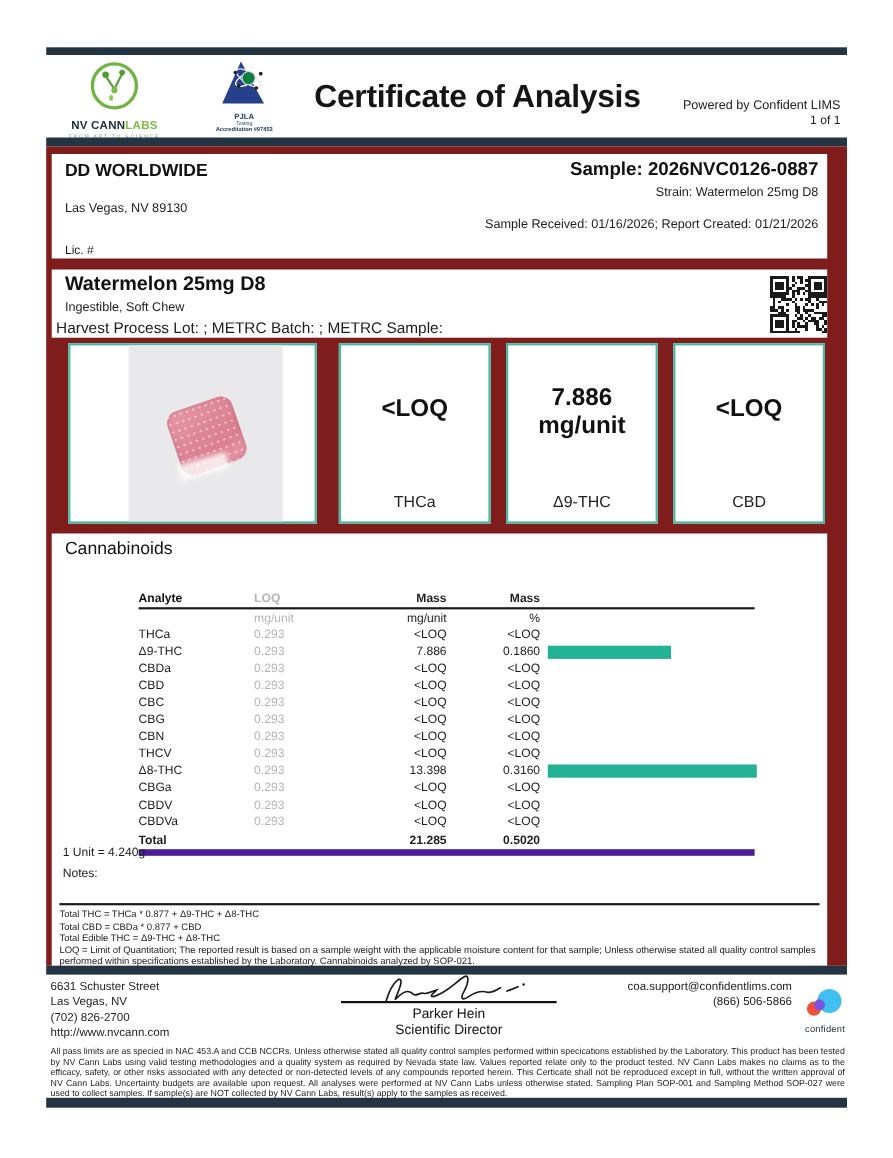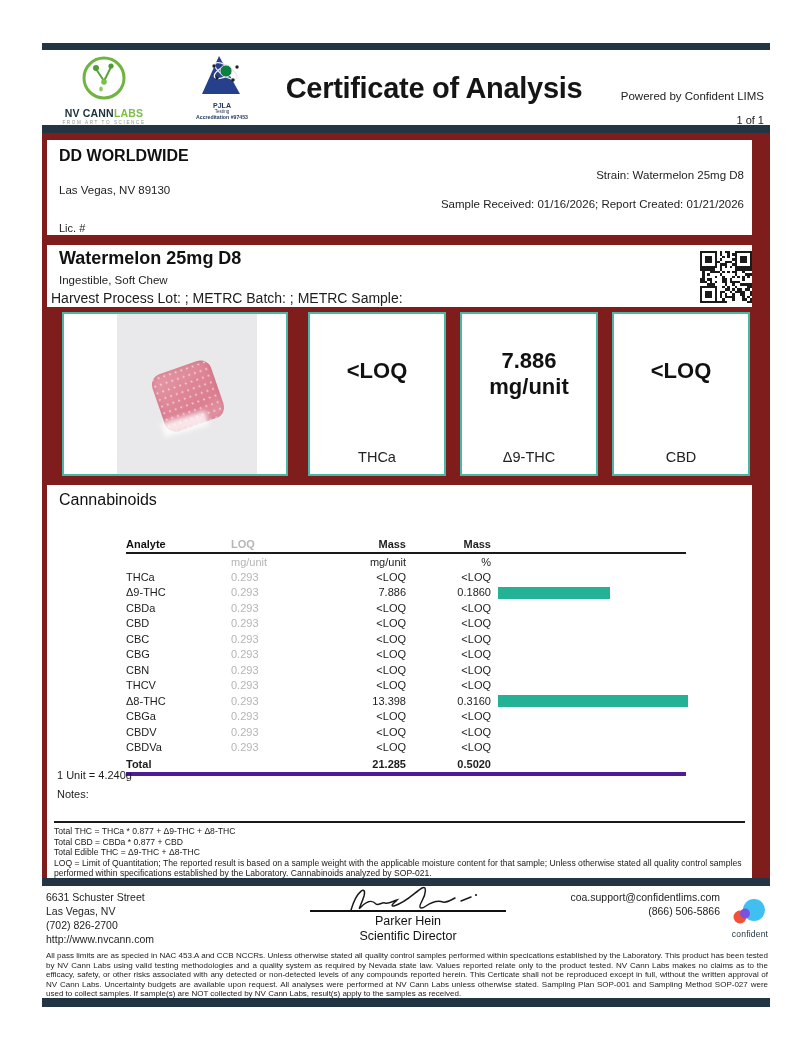--- a/index.html
+++ b/index.html
@@ -13,21 +13,21 @@
   .nvlogo .nvtxt .grn{color:#7cbf42;}
   .nvlogo .tag{font-size:4.6px;letter-spacing:1.6px;color:#8a9a8a;margin-top:1px;}
   .pjla{position:absolute;left:132px;top:4px;width:96px;text-align:center;}
   .pjla .l1{font-size:7px;font-weight:bold;color:#1e3358;margin-top:0px;}
   .pjla .l2{font-size:4.6px;color:#1e3358;}
   .pjla .l3{font-size:5.2px;font-weight:bold;color:#1e3358;}
   .coatitle{position:absolute;left:218px;top:22px;width:348px;text-align:center;
             font-size:29px;font-weight:600;color:#151515;letter-spacing:-.3px;}
   .poweredby{position:absolute;right:6px;top:40px;text-align:right;}
   .poweredby .p1{font-size:11.5px;color:#222;}
-  .poweredby .p2{font-size:11px;color:#222;margin-top:12px;}
+  .poweredby .p2{font-size:11px;color:#222;margin-top:2px;}
   
   .graywrap{position:absolute;left:42px;top:133px;width:728px;height:745px;background:#7f1d1d;}
   .card{position:absolute;background:#fff;}
   
   .card-info{left:5px;top:7px;width:705px;height:95px;}
   .client-name{position:absolute;left:12px;top:7px;font-size:16px;font-weight:bold;color:#111;}
   .client-addr{position:absolute;left:12px;top:44px;font-size:11.5px;}
   .client-lic{position:absolute;left:12px;top:82px;font-size:11px;}
   .sample-id{position:absolute;right:8px;top:4px;font-size:17px;font-weight:bold;color:#111;}
   .sample-strain{position:absolute;right:8px;top:29px;font-size:11.5px;}
@@ -64,21 +64,21 @@
   .tbl{position:absolute;left:79px;top:50px;width:560px;font-size:11px;}
   .trow{display:flex;align-items:center;height:15.5px;position:relative;}
   .thead{height:17px;border-bottom:2px solid #1a1a1a;font-weight:bold;}
   .tunits{height:15px;}
   .c-an{width:105px;}
   .c-loq{width:80px;color:#b5b5b5;}
   .c-mass{width:95px;text-align:right;}
   .c-pct{width:85px;text-align:right;}
   .thead .c-an{text-decoration:none;}
   .rowbar{position:absolute;left:372px;top:2px;height:12px;background:#23b295;}
-  .ttotal{height:17px;font-weight:bold;border-bottom:4px solid #4c1d95;}
+  .ttotal{height:17px;font-weight:bold;border-bottom:6px solid #4c1d95;}
   .ttotal .c-loq{color:transparent;}
   .unitnote{position:absolute;left:10px;top:284px;font-size:11px;}
   .notes{position:absolute;left:10px;top:303px;font-size:11px;}
   .divider{position:absolute;left:7px;right:7px;top:336px;border-top:2px solid #1a1a1a;}
   .footnotes{position:absolute;left:7px;top:341px;width:692px;font-size:8.6px;line-height:10.6px;color:#1a1a1a;}
   
   .ft-addr{position:absolute;left:46px;top:890px;font-size:10.5px;line-height:14px;}
   .ft-addr div{margin:0;}
   .sigblock{position:absolute;left:310px;top:884px;width:196px;text-align:center;}
   .sigsvg{display:block;margin:0 auto;}
@@ -138,20 +138,21 @@
   </div>
 
   <div class="navybar" style="top:125px;height:8px;"></div>
 
   <div class="graywrap">
 
     <div class="card card-info">
       <div class="client-name">DD WORLDWIDE</div>
       <div class="client-addr">Las Vegas, NV 89130</div>
       <div class="client-lic">Lic. #</div>
+      <div class="sample-id">Sample: 2026NVC0126-0887</div>
       <div class="sample-strain">Strain: Watermelon 25mg D8</div>
       <div class="sample-recv">Sample Received: 01/16/2026; Report Created: 01/21/2026</div>
     </div>
 
     <div class="card card-prod">
       <div class="prod-name">Watermelon 25mg D8</div>
       <div class="prod-type">Ingestible, Soft Chew</div>
       <div class="prod-metrc">Harvest Process Lot: ; METRC Batch: ; METRC Sample:</div>
       <svg class="qr" id="qr" viewBox="0 0 21 21" shape-rendering="crispEdges">
           <rect x="0" y="0" width="1" height="1" fill="#1a1a1a"></rect>

